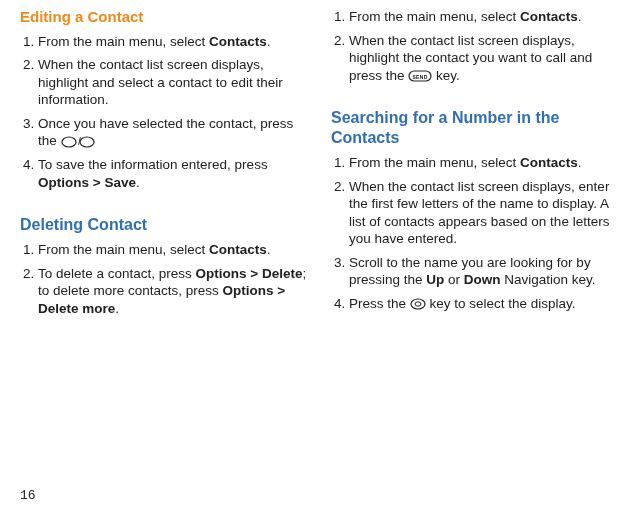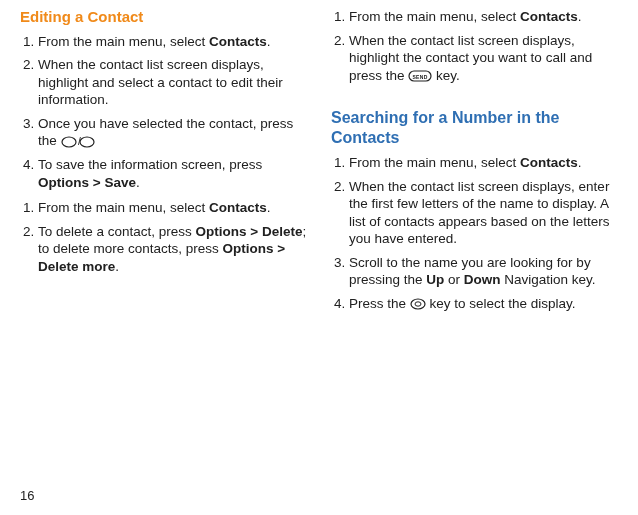--- a/index.html
+++ b/index.html
@@ -57,20 +57,21 @@
     display: inline-block;
     vertical-align: middle;
   }
   .key svg { display: block; }
   .page-num {
     position: absolute;
     left: 20px;
     bottom: 12px;
     font-size: 13px;
     color: #222;
+    font-family: Liberation Mono, monospace;
   }
 </style>
 </head>
 <body>
 
 <div class="page">
   <div class="cols">
 
     <div class="col">
 
@@ -83,24 +84,25 @@
           <span>When the contact list screen displays, highlight and select a contact to edit their information.</span>
         </li>
         <li>
           <span>Once you have selected the contact, press the </span><span class="key"><svg width="34" height="12" viewBox="0 0 34 12">
                 <ellipse cx="8" cy="6" rx="7" ry="5" fill="none" stroke="#222" stroke-width="1.2"></ellipse>
                 <text x="17" y="9" font-size="10" fill="#222">/</text>
                 <ellipse cx="26" cy="6" rx="7" ry="5" fill="none" stroke="#222" stroke-width="1.2"></ellipse>
               </svg></span>
         </li>
         <li>
-          <span>To save the information screen, press </span><span class="b">Options &gt; Save</span><span>.</span>
+          <span>To save the information entered, press </span><span class="b">Options &gt; Save</span><span>.</span>
         </li>
       </ol>
 
+      <h3 class="blue">Deleting Contact</h3>
       <ol class="steps">
         <li>
           <span>From the main menu, select </span><span class="b">Contacts</span><span>.</span>
         </li>
         <li>
           <span>To delete a contact, press </span><span class="b">Options &gt; Delete</span><span>; to delete more contacts, press </span><span class="b">Options &gt; Delete more</span><span>.</span>
         </li>
       </ol>
 
     </div>

